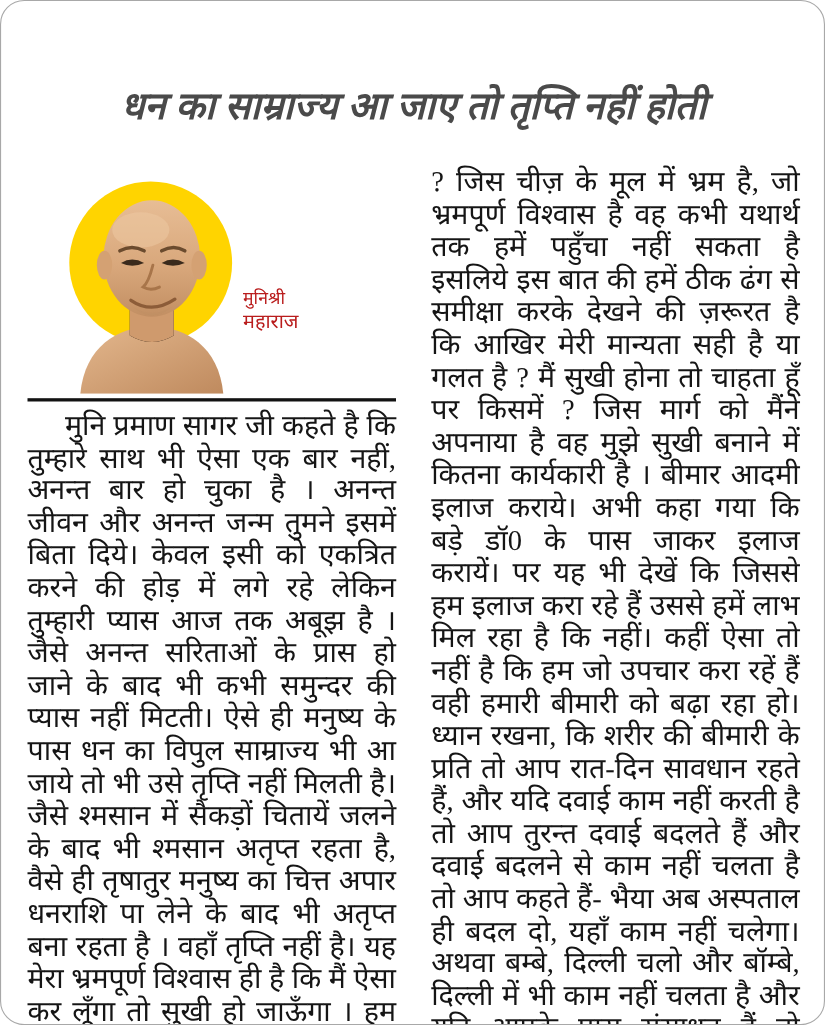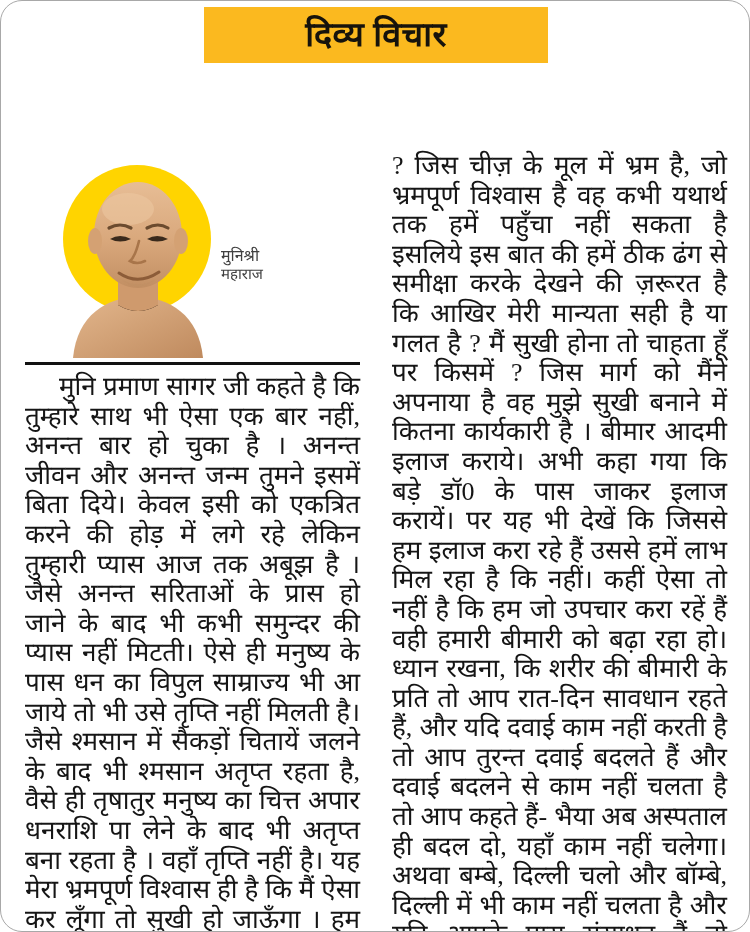--- a/index.html
+++ b/index.html
@@ -95,28 +95,28 @@
     top: 22px;
     width: 166px;
     height: 185px;
   }
   
   .portrait svg { display: block; width: 100%; height: 100%; }
 
   .byline {
     position: absolute;
     left: 196px;
-    top: 96px;
+    top: 112px;
     width: 139px;
-    color: #404040;
+    color: #b91c1c;
     line-height: 1.18;
   }
   .byline .b-pre   { font-size: 16px; font-weight: 400; display: block; }
   .byline .b-name  { font-size: 19px; font-weight: 700; display: block; white-space: nowrap; }
-  .byline .b-post  { font-size: 15px; font-weight: 400; display: block; }
+  .byline .b-post  { font-size: 18px; font-weight: 400; display: block; }
 
   .rule {
     width: 335px;
     height: 0;
     border-top: 3px solid #121212;
     margin: 2px 0 7px 0;
   }
 
   
   .body-text {
@@ -129,24 +129,22 @@
     word-spacing: .4px;
   }
   .body-text.indented { text-indent: 34px; font-family: Liberation Serif, serif; }
   .col-right .body-text { text-align: justify; }
 </style>
 </head>
 <body>
 
 <div id="page">
 
-  <div class="masthead">
-    <div class="masthead-title">दिव्य विचार</div>
-  </div>
-
+
+  <div class="headline">धन का साम्राज्य आ जाए तो तृप्ति नहीं होती</div>
 
   <div class="col col-left">
 
     <div class="photo-block">
       <div class="halo"></div>
 
       <div class="portrait">
         <svg viewBox="0 0 166 185" xmlns="http://www.w3.org/2000/svg">
           <defs>
             <linearGradient id="skin" x1="0" y1="0" x2="0" y2="1">

